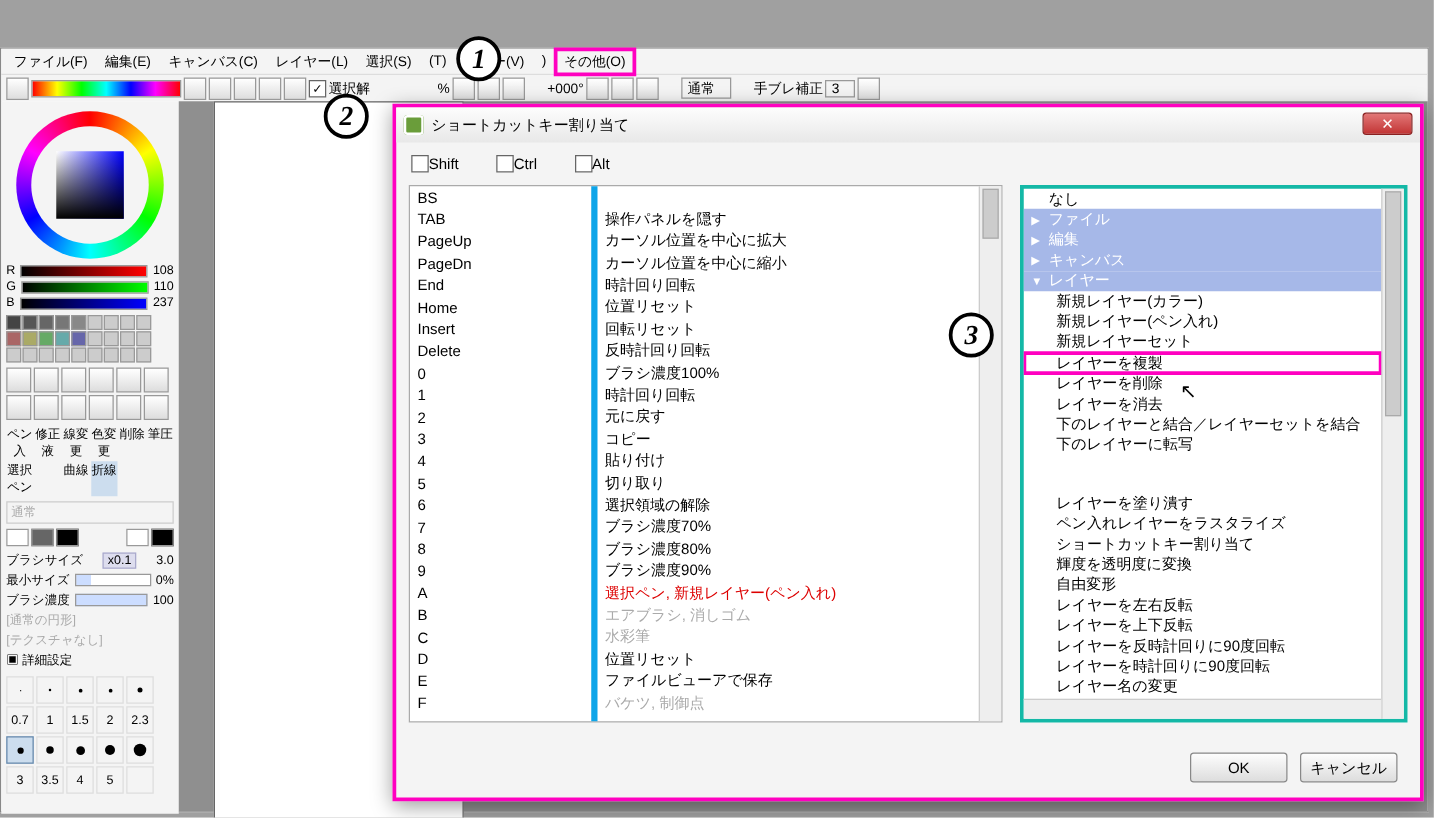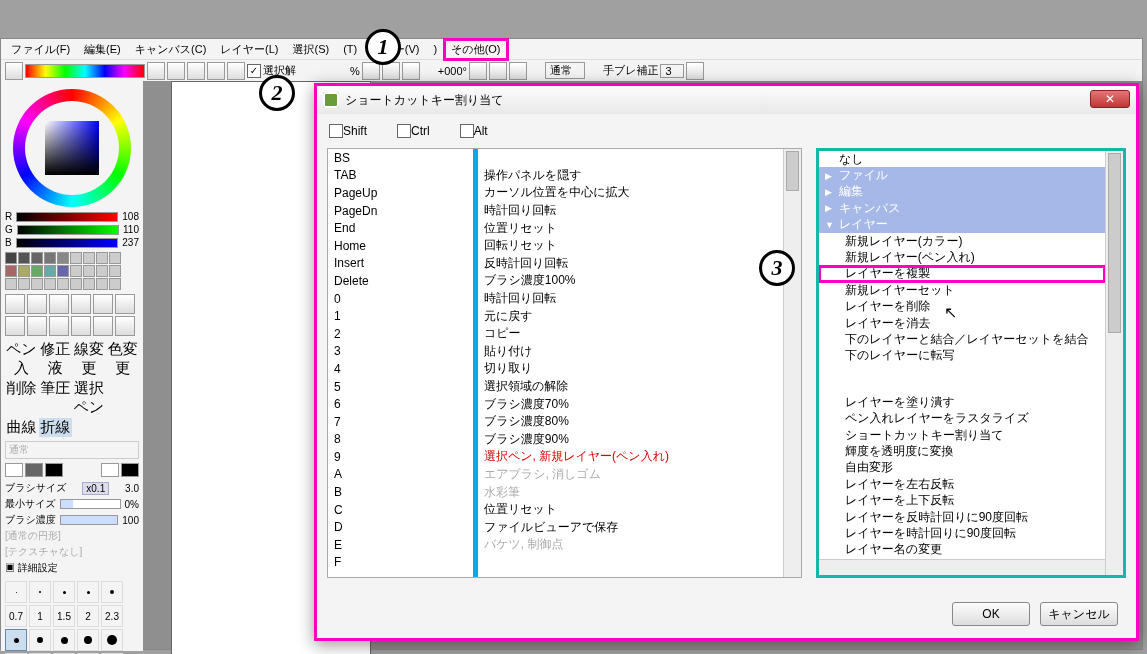--- a/index.html
+++ b/index.html
@@ -172,21 +172,21 @@
         <div></div>
         <div></div>
         <div></div>
       <div></div>
         <div></div>
         <div></div>
         <div></div>
         <div></div>
         <div></div>
     </div>
-    <div style="display:grid;grid-template-columns:repeat(4,1fr);gap:1px;margin:4px 0;font-size:15px;text-align:center;">
+    <div style="display:grid;grid-template-columns:repeat(6,1fr);gap:1px;margin:4px 0;font-size:10px;text-align:center;">
       <div>ペン入</div>
       <div>修正液</div>
       <div>線変更</div>
       <div>色変更</div>
       <div>削除</div>
       <div>筆圧</div>
       <div>選択ペン</div>
       <div></div>
       <div>曲線</div>
       <div style="background:#cde">折線</div>
@@ -316,20 +316,21 @@
           <div class="krow">B</div>
           <div class="krow">C</div>
           <div class="krow">D</div>
           <div class="krow">E</div>
           <div class="krow">F</div>
         </div>
       <div class="acts" id="acts-col">
           <div class="krow"></div>
           <div class="krow">操作パネルを隠す</div>
           <div class="krow">カーソル位置を中心に拡大</div>
+          <div class="krow">カーソル位置を中心に縮小</div>
           <div class="krow">時計回り回転</div>
           <div class="krow">位置リセット</div>
           <div class="krow">回転リセット</div>
           <div class="krow">反時計回り回転</div>
           <div class="krow">ブラシ濃度100%</div>
           <div class="krow">時計回り回転</div>
           <div class="krow">元に戻す</div>
           <div class="krow">コピー</div>
           <div class="krow">貼り付け</div>
           <div class="krow">切り取り</div>
@@ -365,22 +366,22 @@
         <div class="crow cat">
             <span class="tri">▶</span>
             <span>キャンバス</span>
           </div>
         <div class="crow expanded">
             <span class="tri">▼</span>
             <span>レイヤー</span>
           </div>
       <div class="crow" style="padding-left: 26px;">新規レイヤー(カラー)</div>
           <div class="crow" style="padding-left: 26px;">新規レイヤー(ペン入れ)</div>
+          <div class="crow" style="padding-left: 26px;">新規レイヤーセット</div>
           <div class="crow highlight" style="padding-left: 26px;">レイヤーを複製</div>
-          <div class="crow" style="padding-left: 26px;">新規レイヤーセット</div>
           <div class="crow" style="padding-left: 26px;">レイヤーを削除</div>
           <div class="crow" style="padding-left: 26px;">レイヤーを消去</div>
           <div class="crow" style="padding-left: 26px;">下のレイヤーと結合／レイヤーセットを結合</div>
           <div class="crow" style="padding-left: 26px;">下のレイヤーに転写</div>
           <div class="crow" style="padding-left: 26px; margin-top: 30px;">レイヤーを塗り潰す</div>
           <div class="crow" style="padding-left: 26px;">ペン入れレイヤーをラスタライズ</div>
           <div class="crow" style="padding-left: 26px;">ショートカットキー割り当て</div>
           <div class="crow" style="padding-left: 26px;">輝度を透明度に変換</div>
           <div class="crow" style="padding-left: 26px;">自由変形</div>
           <div class="crow" style="padding-left: 26px;">レイヤーを左右反転</div>

